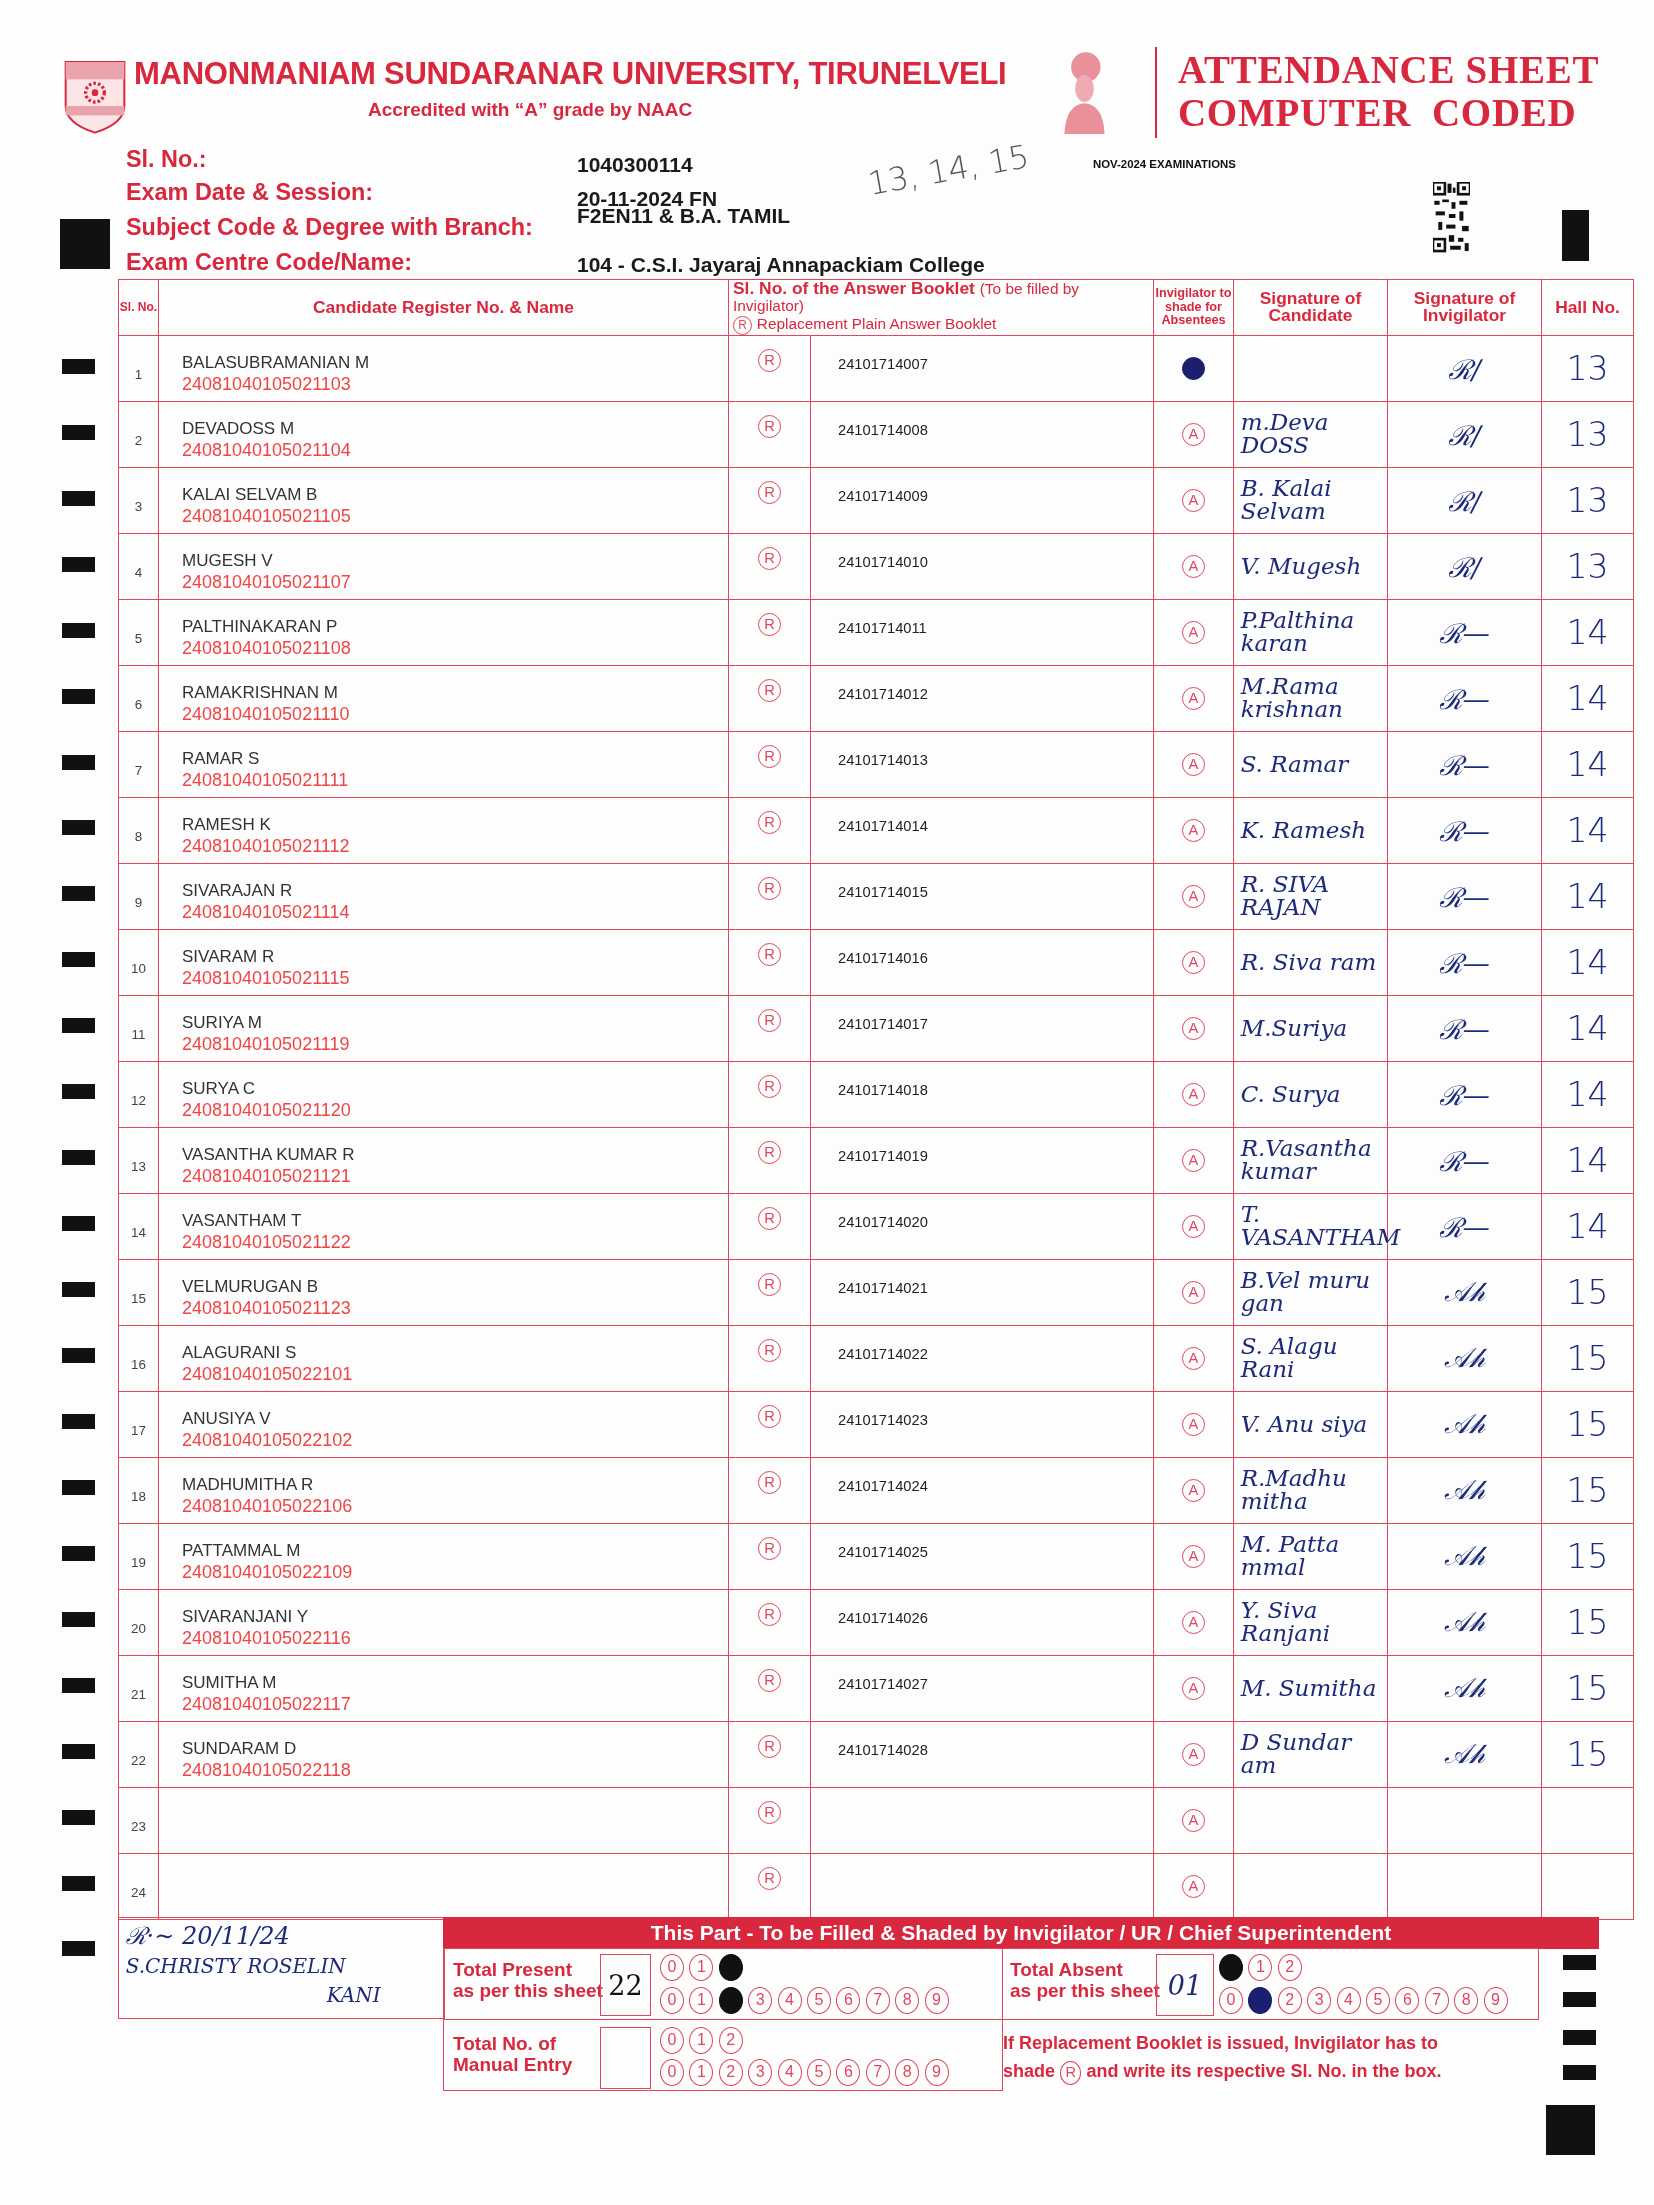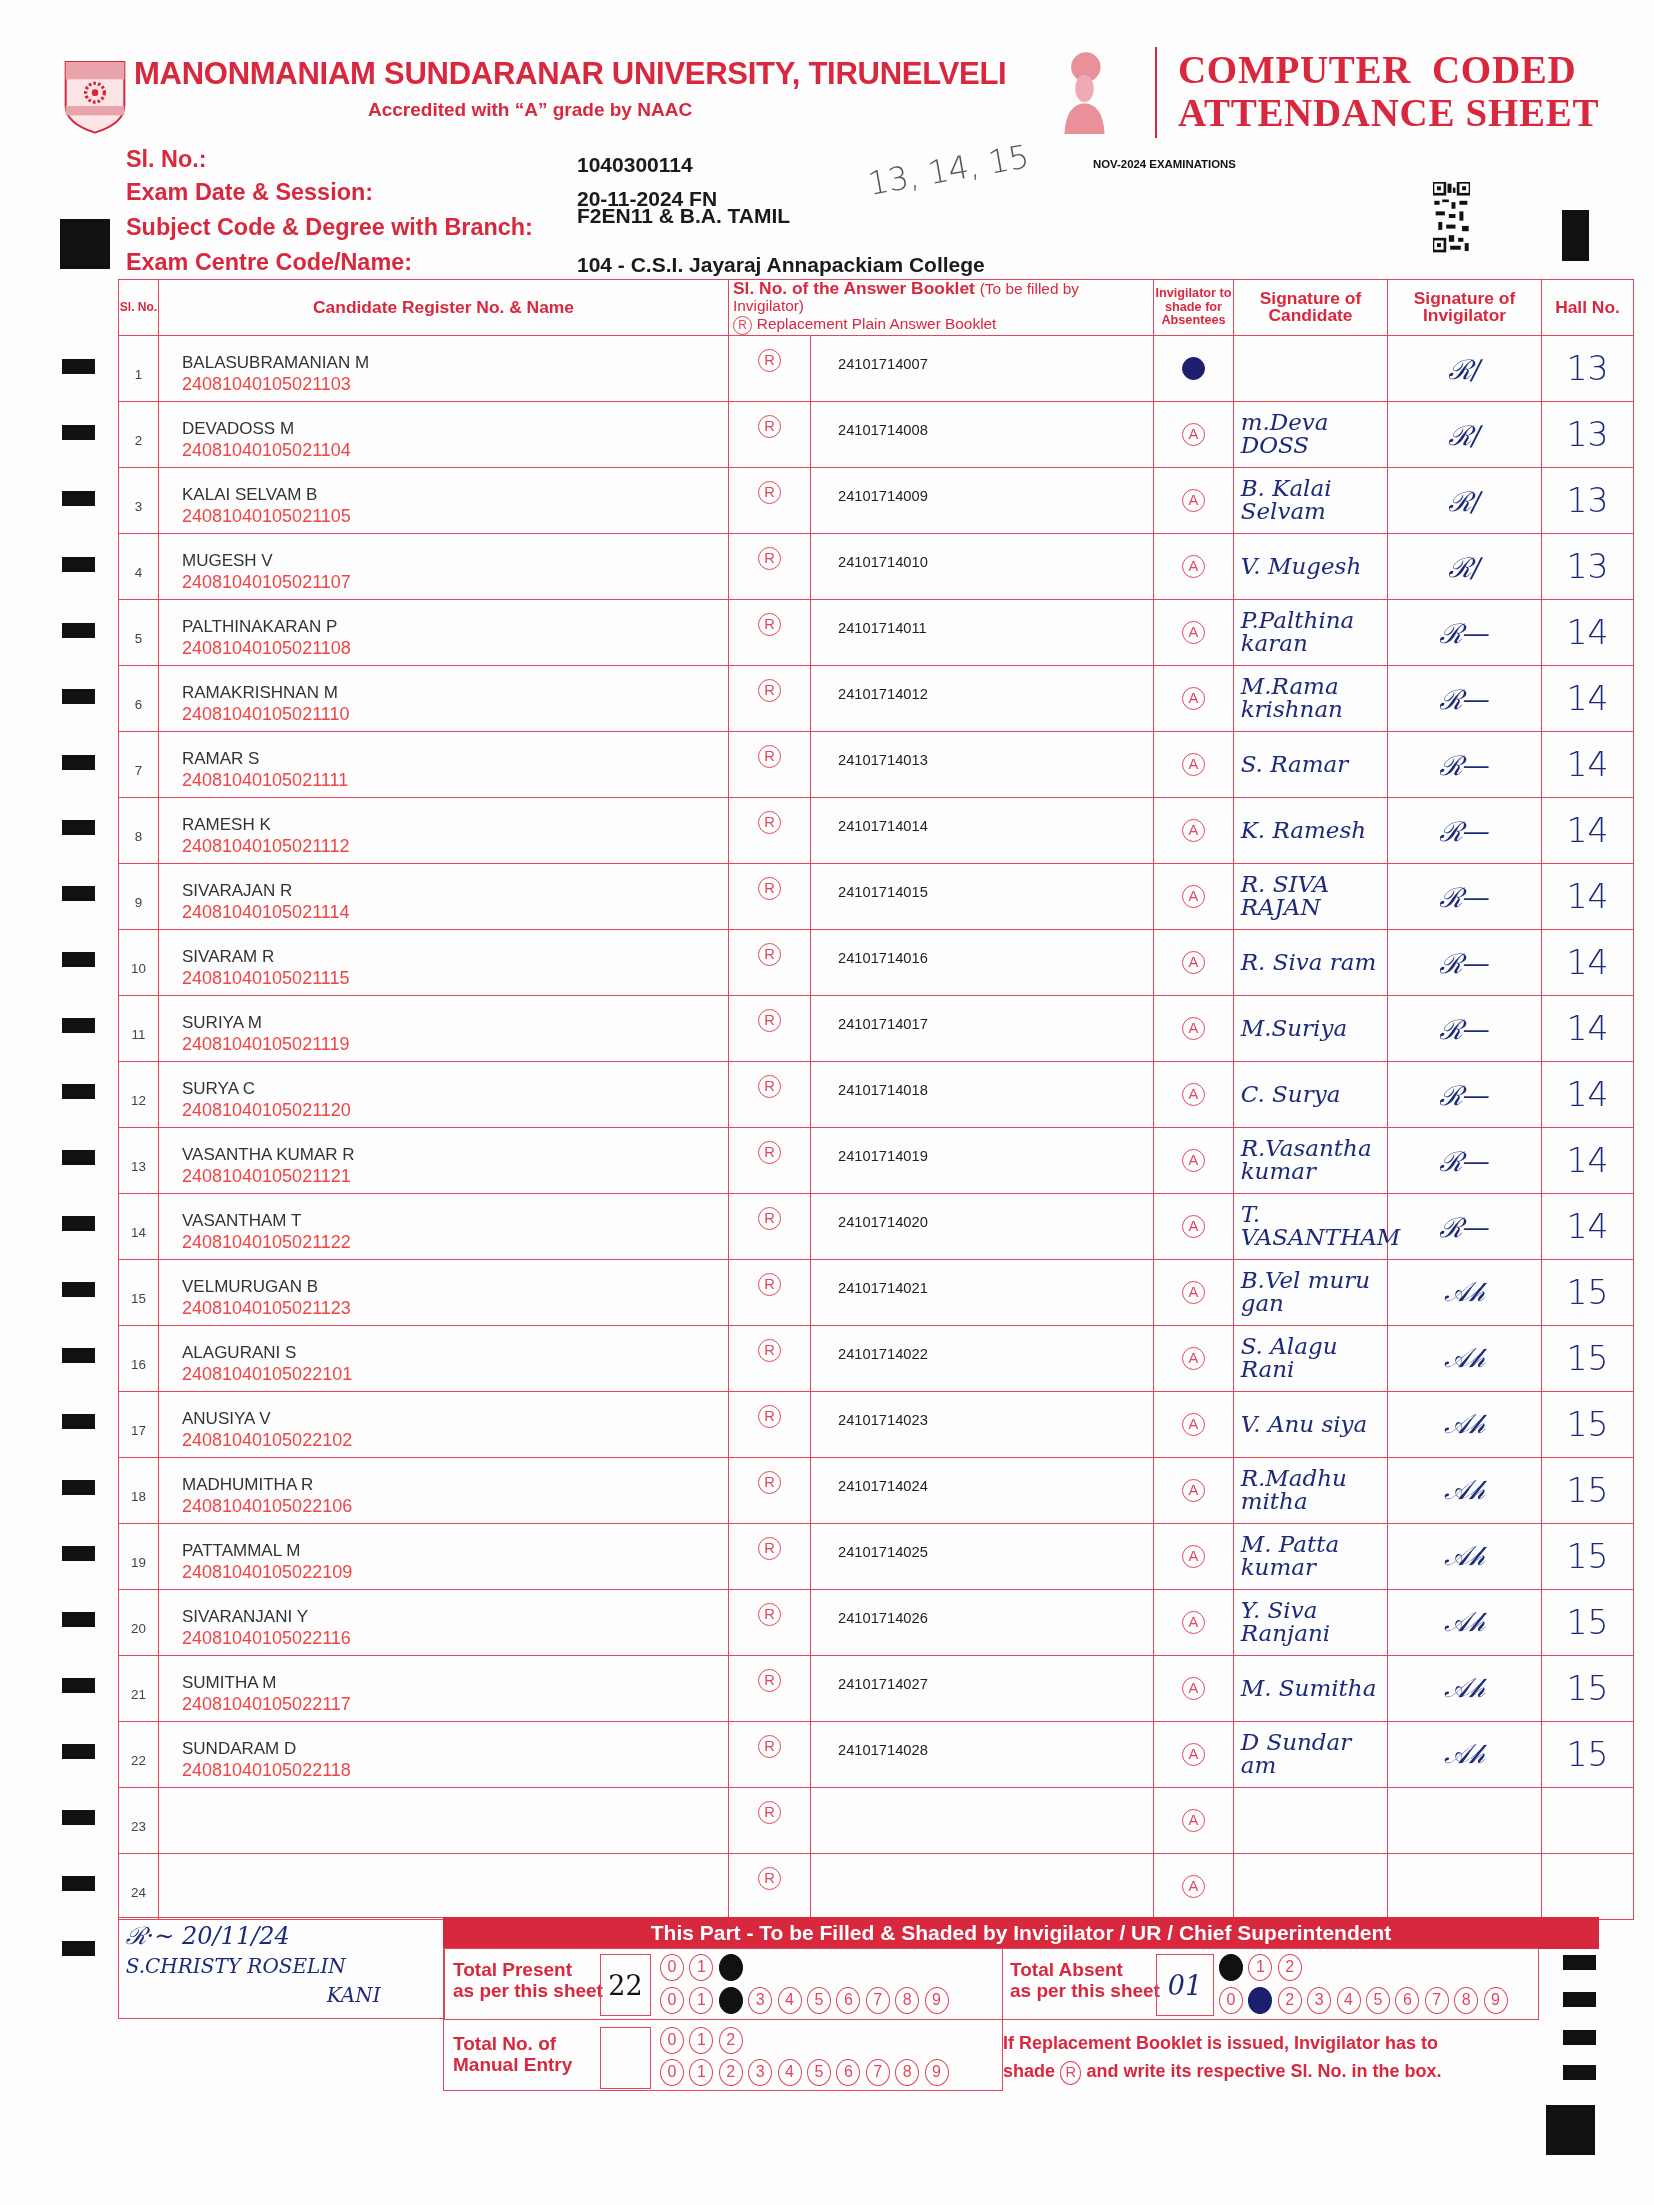--- a/index.html
+++ b/index.html
@@ -105,22 +105,22 @@
 </svg>
 <div id="univ-name">MANONMANIAM SUNDARANAR UNIVERSITY, TIRUNELVELI</div>
 <div id="accred">Accredited with “A” grade by NAAC</div>
 <svg id="portrait" viewBox="0 0 64 130">
   <ellipse cx="34" cy="30" rx="22" ry="22" fill="#e9909b"></ellipse>
   <ellipse cx="32" cy="62" rx="14" ry="20" fill="#f0aab3"></ellipse>
   <path d="M2 130 Q4 86 32 84 Q60 86 62 130 Z" fill="#e9909b"></path>
 </svg>
 <div id="divider"></div>
 <div id="sheet-title">
+  <div>ATTENDANCE SHEET</div>
   <div style="white-space:pre;">COMPUTER  CODED</div>
-  <div>ATTENDANCE SHEET</div>
 </div>
 <div id="exam-tag">NOV-2024 EXAMINATIONS</div>
 <svg id="qr" viewBox="0 0 56 108">
   <rect x="0" y="0" width="18" height="18" fill="none" stroke="#111" stroke-width="4"></rect>
   <rect x="6" y="6" width="6" height="6" fill="#111"></rect>
   <rect x="38" y="0" width="18" height="18" fill="none" stroke="#111" stroke-width="4"></rect>
   <rect x="44" y="6" width="6" height="6" fill="#111"></rect>
   <rect x="0" y="86" width="18" height="18" fill="none" stroke="#111" stroke-width="4"></rect>
   <rect x="6" y="92" width="6" height="6" fill="#111"></rect>
   <rect x="22" y="2" width="6" height="14" fill="#111"></rect>
@@ -415,21 +415,21 @@
       </tr>
       <tr>
         <td class="sl">19</td>
         <td class="cand">
           <span class="nm">PATTAMMAL M</span>
           <span class="rg">24081040105022109</span>
         </td>
         <td class="rcell"><span class="bub">R</span></td>
         <td class="booklet">24101714025</td>
         <td class="acell"><span class="bub">A</span></td>
-        <td class="sig hand">M. Patta kumar</td>
+        <td class="sig hand">M. Patta mmal</td>
         <td class="inv-sig hand">𝒜𝒽</td>
         <td class="hall">15</td>
       </tr>
       <tr>
         <td class="sl">20</td>
         <td class="cand">
           <span class="nm">SIVARANJANI Y</span>
           <span class="rg">24081040105022116</span>
         </td>
         <td class="rcell"><span class="bub">R</span></td>

